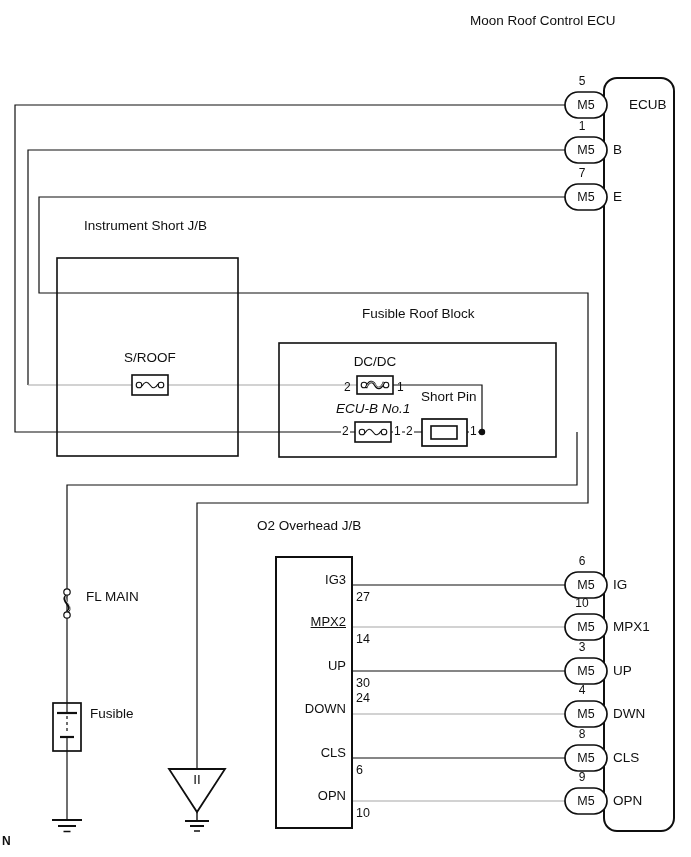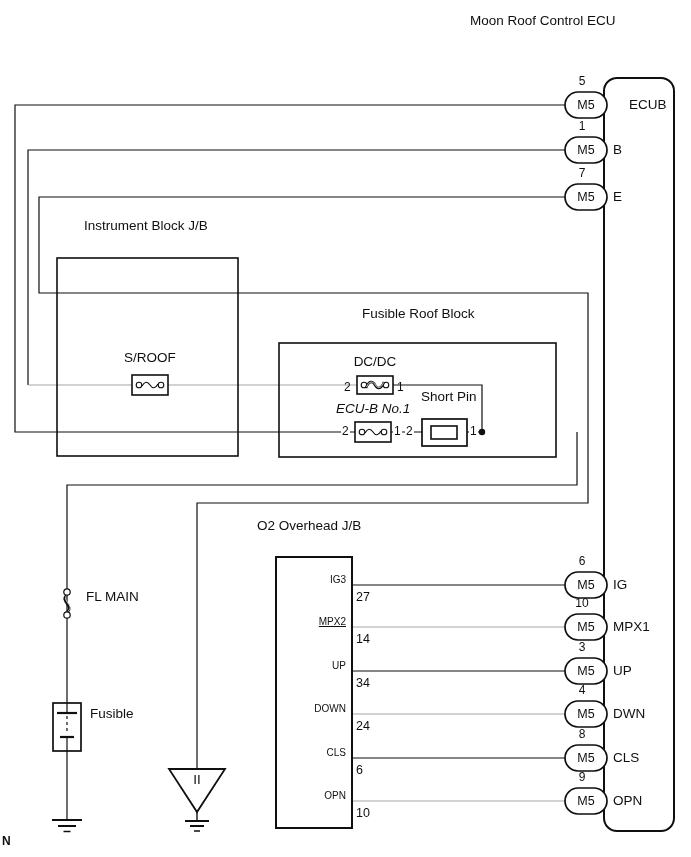--- a/index.html
+++ b/index.html
@@ -6,21 +6,21 @@
   #stage{
     position:relative;width:691px;height:857px;background:#ffffff;
     font-family:"Liberation Sans", sans-serif;color:#0f0f0f;overflow:hidden;border-radius:18px;
   }
   #stage svg{position:absolute;left:0;top:0;}
   .lbl{position:absolute;white-space:nowrap;font-size:13.5px;line-height:14px;color:#0f0f0f;}
   .sm{font-size:12px;line-height:13px;}
   .pinnum{position:absolute;width:40px;text-align:center;font-size:12px;line-height:13px;}
   .m5{position:absolute;width:42px;text-align:center;font-size:12.5px;line-height:16px;}
   .ecul{position:absolute;font-size:13.5px;line-height:16px;}
-  .o2name{position:absolute;left:268px;width:78px;text-align:right;font-size:10px;line-height:13px;}
+  .o2name{position:absolute;left:268px;width:78px;text-align:right;font-size:13px;line-height:13px;}
   .o2num{position:absolute;left:356px;font-size:12.5px;line-height:13px;}
   .knock{background:#ffffff;padding:0 1px;}
   .ctr{text-align:center;}
   .bold{font-weight:bold;}
 </style>
 </head>
 <body>
 
 <div id="stage">
 
@@ -112,21 +112,21 @@
       <rect x="565" y="614" width="42" height="26" rx="13"></rect>
       <rect x="565" y="658" width="42" height="26" rx="13"></rect>
       <rect x="565" y="701" width="42" height="26" rx="13"></rect>
       <rect x="565" y="745" width="42" height="26" rx="13"></rect>
       <rect x="565" y="788" width="42" height="26" rx="13"></rect>
     </g>
   </svg>
 
   <div class="lbl" style="left:470px;top:14px;">Moon Roof Control ECU</div>
 
-  <div class="lbl" style="left:84px;top:219px;">Instrument Block J/B</div>
+  <div class="lbl" style="left:84px;top:219px;">Instrument Short J/B</div>
   <div class="lbl" style="left:362px;top:307px;">Fusible Roof Block</div>
   <div class="lbl" style="left:257px;top:519px;">O2 Overhead J/B</div>
 
   <div class="lbl ctr" style="left:118px;width:64px;top:351px;">S/ROOF</div>
   <div class="lbl ctr" style="left:347px;width:56px;top:355px;">DC/DC</div>
   <div class="lbl" style="left:336px;top:402px;font-style:italic;">ECU-B No.1</div>
   <div class="lbl" style="left:421px;top:390px;">Short Pin</div>
 
   <div class="lbl sm" style="left:344px;top:381px;">2</div>
   <div class="lbl sm" style="left:397px;top:381px;">1</div>
@@ -138,23 +138,23 @@
   <div class="lbl" style="left:86px;top:590px;">FL MAIN</div>
   <div class="lbl" style="left:90px;top:707px;">Fusible</div>
   <div class="lbl ctr" style="left:183px;width:28px;top:773px;">II</div>
   <div class="lbl sm bold" style="left:2px;top:835px;">N</div>
 
   <div class="o2name" style="top:573px;">IG3</div>
   <div class="o2num" style="top:591px;">27</div>
   <div class="o2name" style="top:615px;text-decoration:underline;">MPX2</div>
   <div class="o2num" style="top:633px;">14</div>
   <div class="o2name" style="top:659px;">UP</div>
-  <div class="o2num" style="top:677px;">34</div>
+  <div class="o2num" style="top:677px;">30</div>
   <div class="o2name" style="top:702px;">DOWN</div>
-  <div class="o2num" style="top:720px;text-align:center;">24</div>
+  <div class="o2num" style="top:692px;text-align:center;">24</div>
   <div class="o2name" style="top:746px;">CLS</div>
   <div class="o2num" style="top:764px;">6</div>
   <div class="o2name" style="top:789px;">OPN</div>
   <div class="o2num" style="top:807px;">10</div>
 
   <div class="pinnum" style="left:562px;top:75px;">5</div>
   <div class="m5" style="left:565px;top:97px;">M5</div>
   <div class="ecul" style="left:609px;top:97px;margin-left:20px;">ECUB</div>
 
   <div class="pinnum" style="left:562px;top:120px;">1</div>

